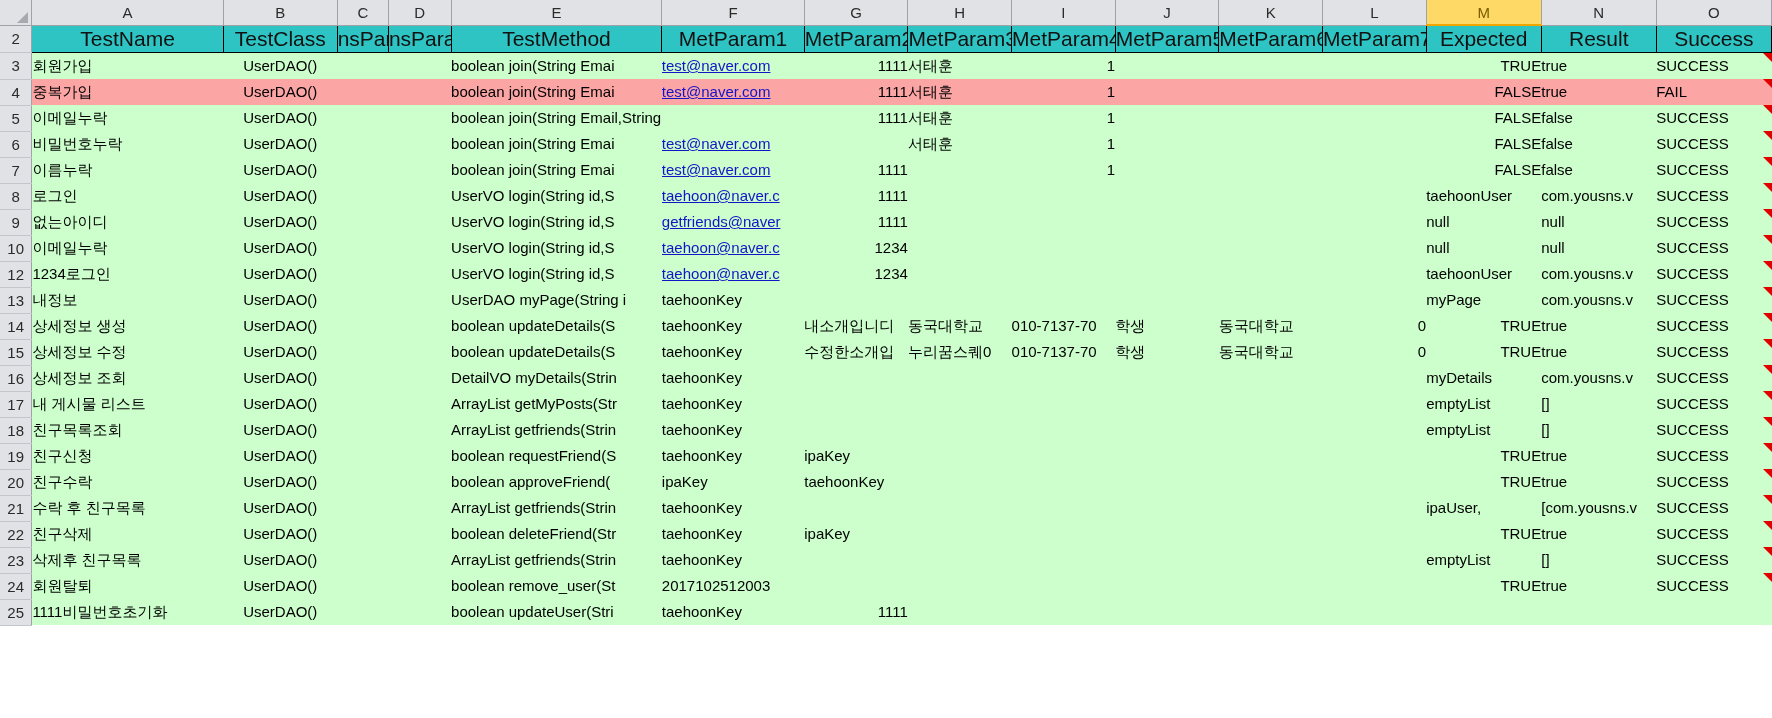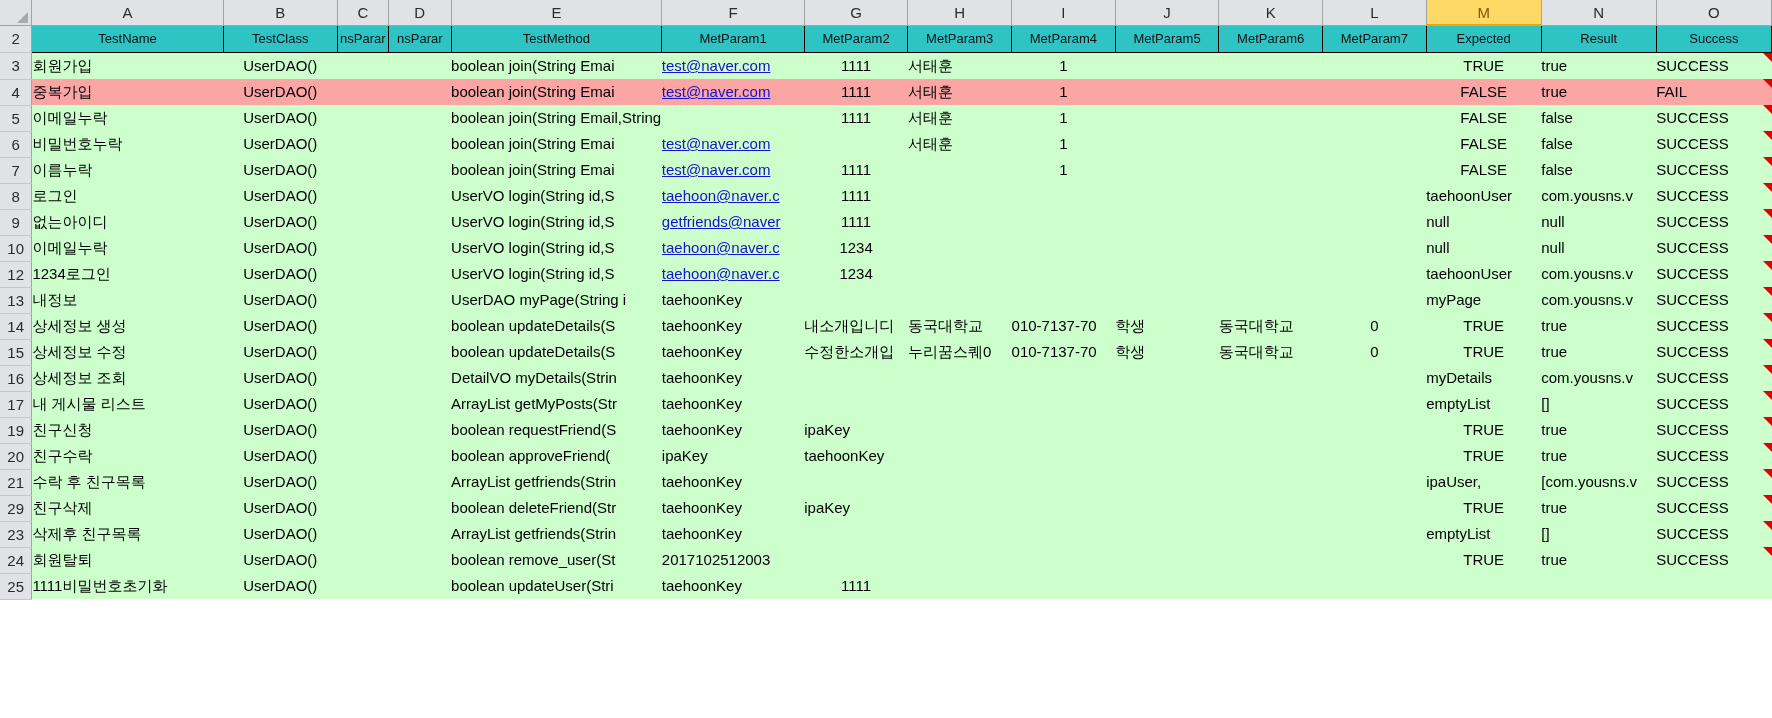--- a/index.html
+++ b/index.html
@@ -69,35 +69,35 @@
     text-align: center;
     color: #2b2b2b;
     font-size: 15px;
   }
 
   
   tr.hdrrow td.cell {
     background: #2ec4c4;
     border: 1px solid #000000;
     text-align: center;
-    font-size: 13px;
+    font-size: 21px;
     color: #111111;
   }
 
   
   td.cell {
     height: 26px;
     line-height: 26px;
     padding: 0 4px;
     background: #ccffcc;
   }
   tr.fail td.cell { background: #fca5a5; }
   tr.fail td.rownum { background: #e0e2e5; }
 
-  td.num  { text-align: center; }
+  td.num  { text-align: right; }
   td.ctr  { text-align: center; }
   td.lft  { text-align: left; }
 
   a.link {
     color: #1414c8;
     text-decoration: underline;
   }
 
   
   td.hascomment { position: relative; }
@@ -423,20 +423,38 @@
           <td class="cell lft"></td>
           <td class="cell lft"></td>
           <td class="cell lft"></td>
           <td class="cell lft"></td>
           <td class="cell num"></td>
           <td class="cell lft">emptyList</td>
           <td class="cell lft">[]</td>
           <td class="cell lft hascomment">SUCCESS<span class="cmt"></span></td>
         </tr>
         <tr class="pass">
+          <td class="rownum">18</td>
+          <td class="cell lft">친구목록조회</td>
+          <td class="cell ctr">UserDAO()</td>
+          <td class="cell ctr"></td>
+          <td class="cell ctr"></td>
+          <td class="cell lft">ArrayList getfriends(Strin</td>
+          <td class="cell lft hasmark">taehoonKey</td>
+          <td class="cell lft"></td>
+          <td class="cell lft"></td>
+          <td class="cell lft"></td>
+          <td class="cell lft"></td>
+          <td class="cell lft"></td>
+          <td class="cell num"></td>
+          <td class="cell lft">emptyList</td>
+          <td class="cell lft">[]</td>
+          <td class="cell lft hascomment">SUCCESS<span class="cmt"></span></td>
+        </tr>
+        <tr class="pass">
           <td class="rownum">19</td>
           <td class="cell lft">친구신청</td>
           <td class="cell ctr">UserDAO()</td>
           <td class="cell ctr"></td>
           <td class="cell ctr"></td>
           <td class="cell lft">boolean requestFriend(S</td>
           <td class="cell lft hasmark">taehoonKey</td>
           <td class="cell lft">ipaKey</td>
           <td class="cell lft"></td>
           <td class="cell lft"></td>
@@ -477,21 +495,21 @@
           <td class="cell lft"></td>
           <td class="cell lft"></td>
           <td class="cell lft"></td>
           <td class="cell lft"></td>
           <td class="cell num"></td>
           <td class="cell lft">ipaUser,</td>
           <td class="cell lft">[com.yousns.v</td>
           <td class="cell lft hascomment">SUCCESS<span class="cmt"></span></td>
         </tr>
         <tr class="pass">
-          <td class="rownum">29</td>
+          <td class="rownum">22</td>
           <td class="cell lft">친구삭제</td>
           <td class="cell ctr">UserDAO()</td>
           <td class="cell ctr"></td>
           <td class="cell ctr"></td>
           <td class="cell lft">boolean deleteFriend(Str</td>
           <td class="cell lft hasmark">taehoonKey</td>
           <td class="cell lft">ipaKey</td>
           <td class="cell lft"></td>
           <td class="cell lft"></td>
           <td class="cell lft"></td>

